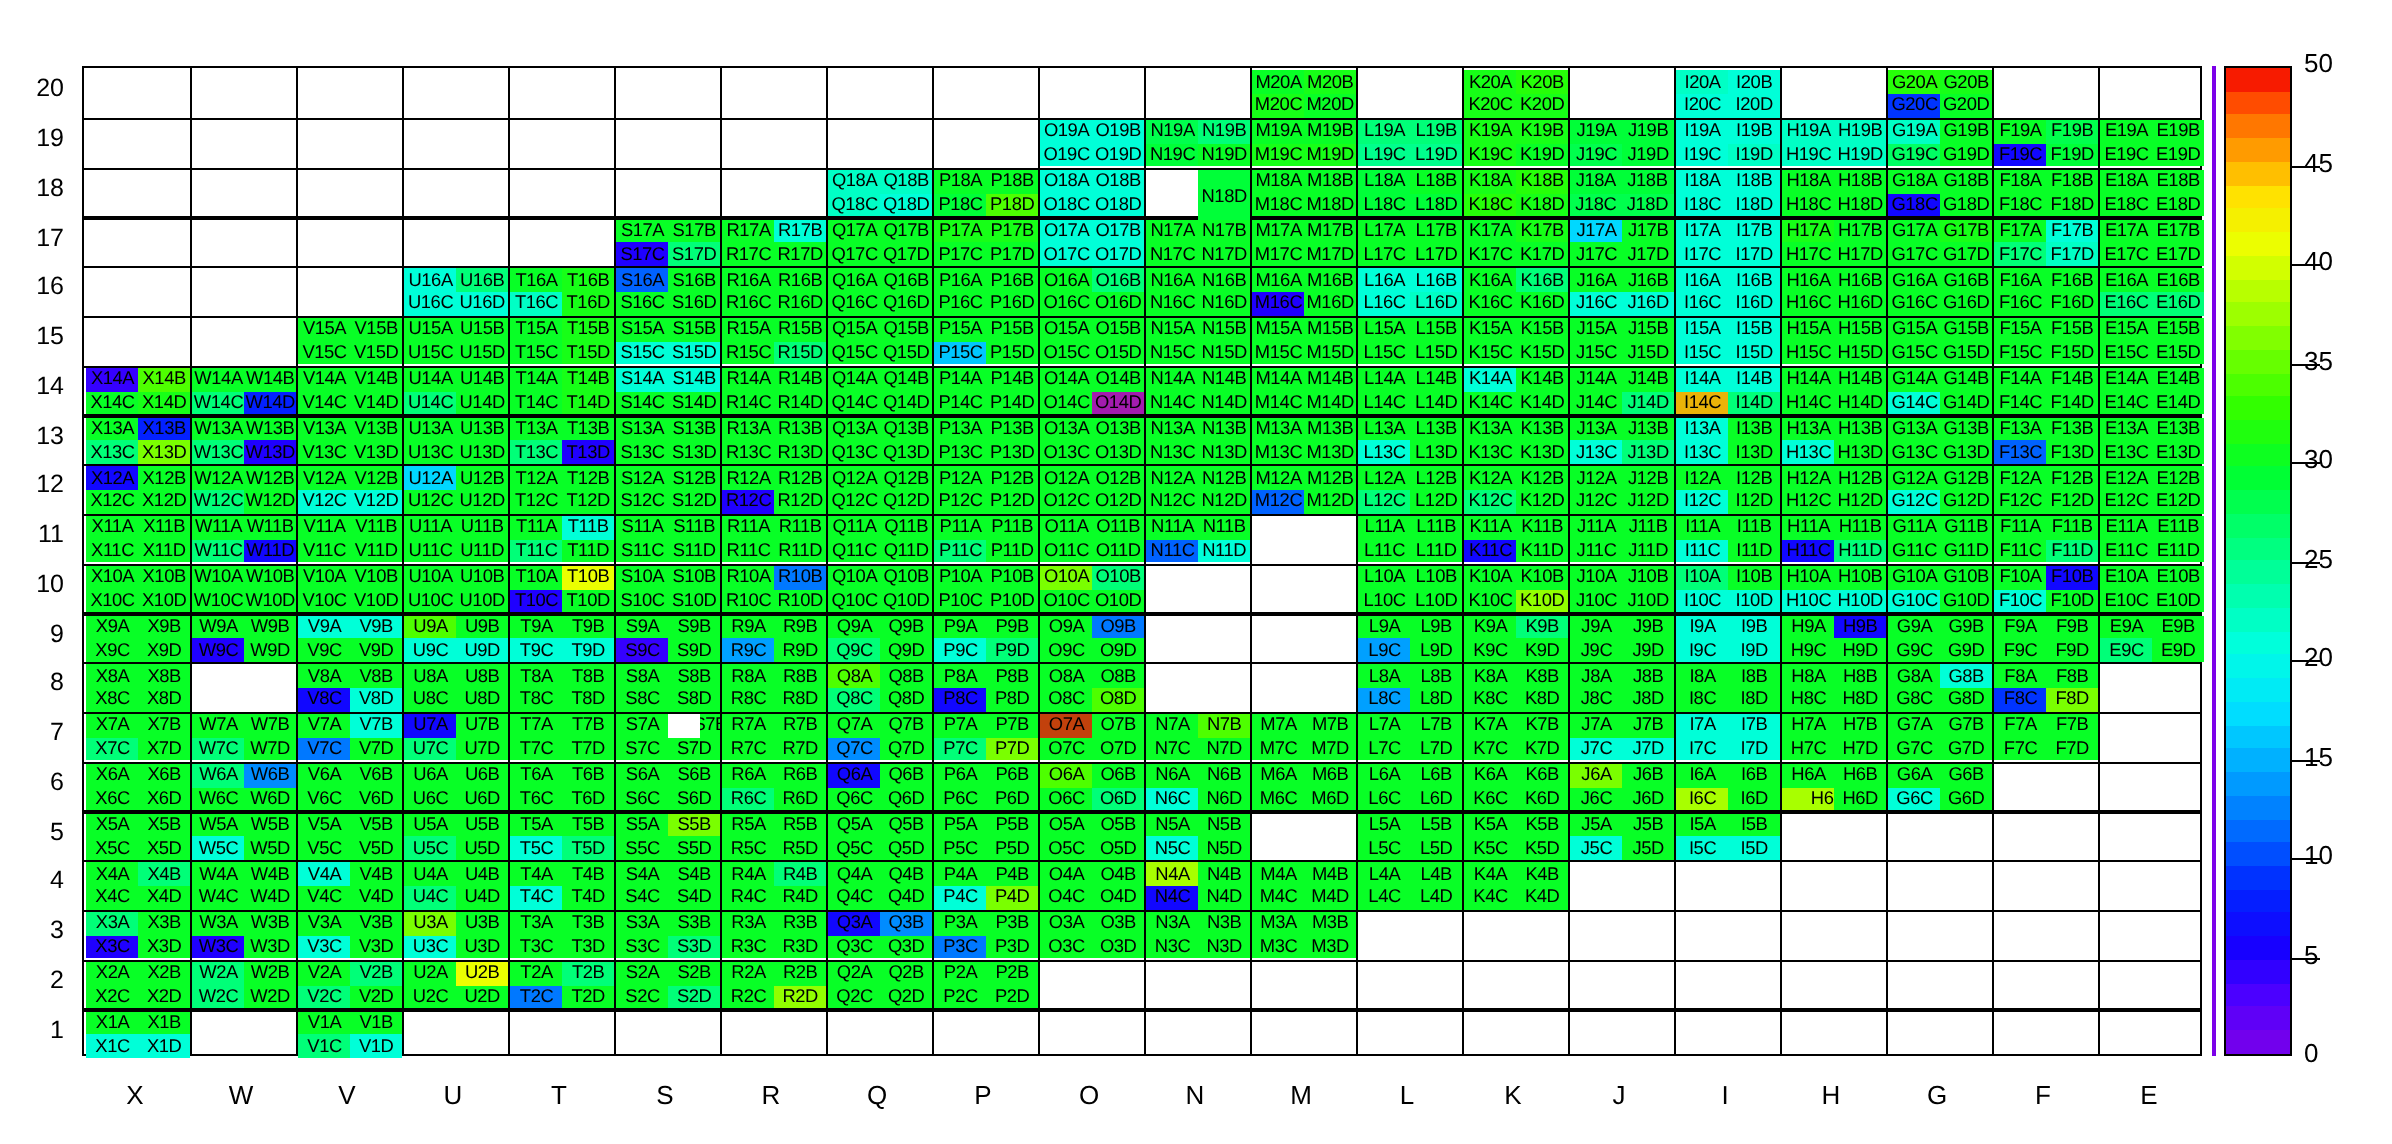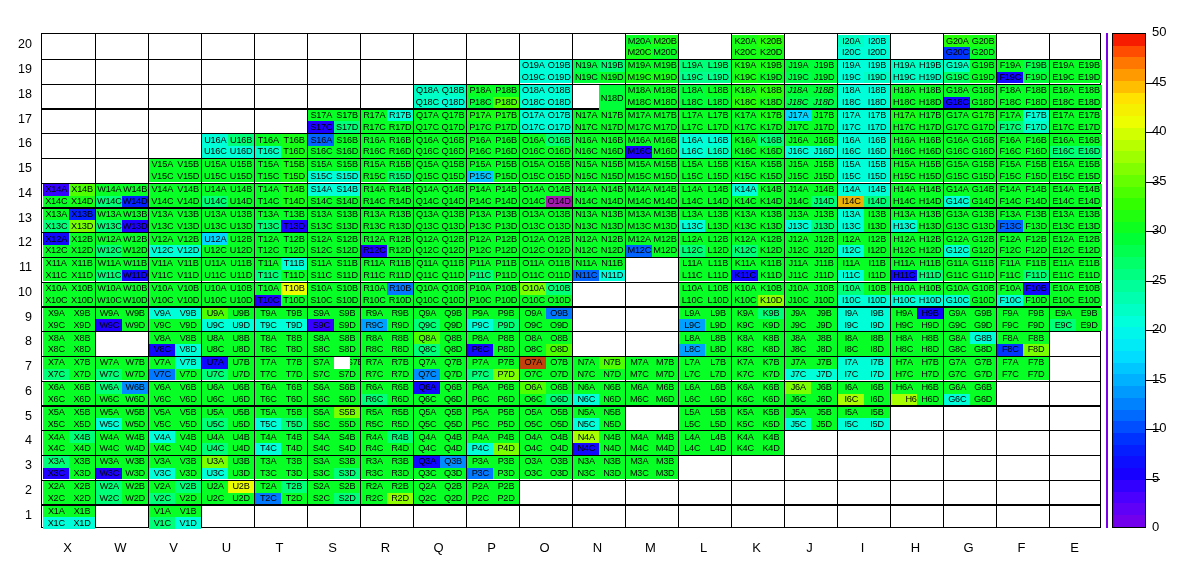--- a/index.html
+++ b/index.html
@@ -206,21 +206,21 @@
         <div class="q" style="background: rgb(8, 255, 38);">L18B</div>
         <div class="q" style="background: rgb(0, 255, 56);">L18C</div>
         <div class="q" style="background: rgb(0, 255, 56);">L18D</div>
       </div>
       <div class="cell" style="left: 690.4px; top: 50.9px; width: 51.6px; height: 23.35px;">
         <div class="q" style="background: rgb(23, 255, 23);">K18A</div>
         <div class="q" style="background: rgb(38, 255, 8);">K18B</div>
         <div class="q" style="background: rgb(38, 255, 8);">K18C</div>
         <div class="q" style="background: rgb(23, 255, 23);">K18D</div>
       </div>
-      <div class="cell" style="left: 743px; top: 50.9px; width: 51.6px; height: 23.35px; font-style: italic;">
+      <div class="cell" style="left: 743px; top: 50.9px; width: 51.6px; height: 23.35px;">
         <div class="q" style="background: rgb(0, 255, 56);">J18A</div>
         <div class="q" style="background: rgb(0, 255, 56);">J18B</div>
         <div class="q" style="background: rgb(0, 255, 77);">J18C</div>
         <div class="q" style="background: rgb(0, 255, 77);">J18D</div>
       </div>
       <div class="cell" style="left: 796.4px; top: 50.9px; width: 51.6px; height: 23.35px;">
         <div class="q" style="background: rgb(0, 255, 216);">I18A</div>
         <div class="q" style="background: rgb(0, 255, 216);">I18B</div>
         <div class="q" style="background: rgb(0, 255, 216);">I18C</div>
         <div class="q" style="background: rgb(0, 255, 216);">I18D</div>

